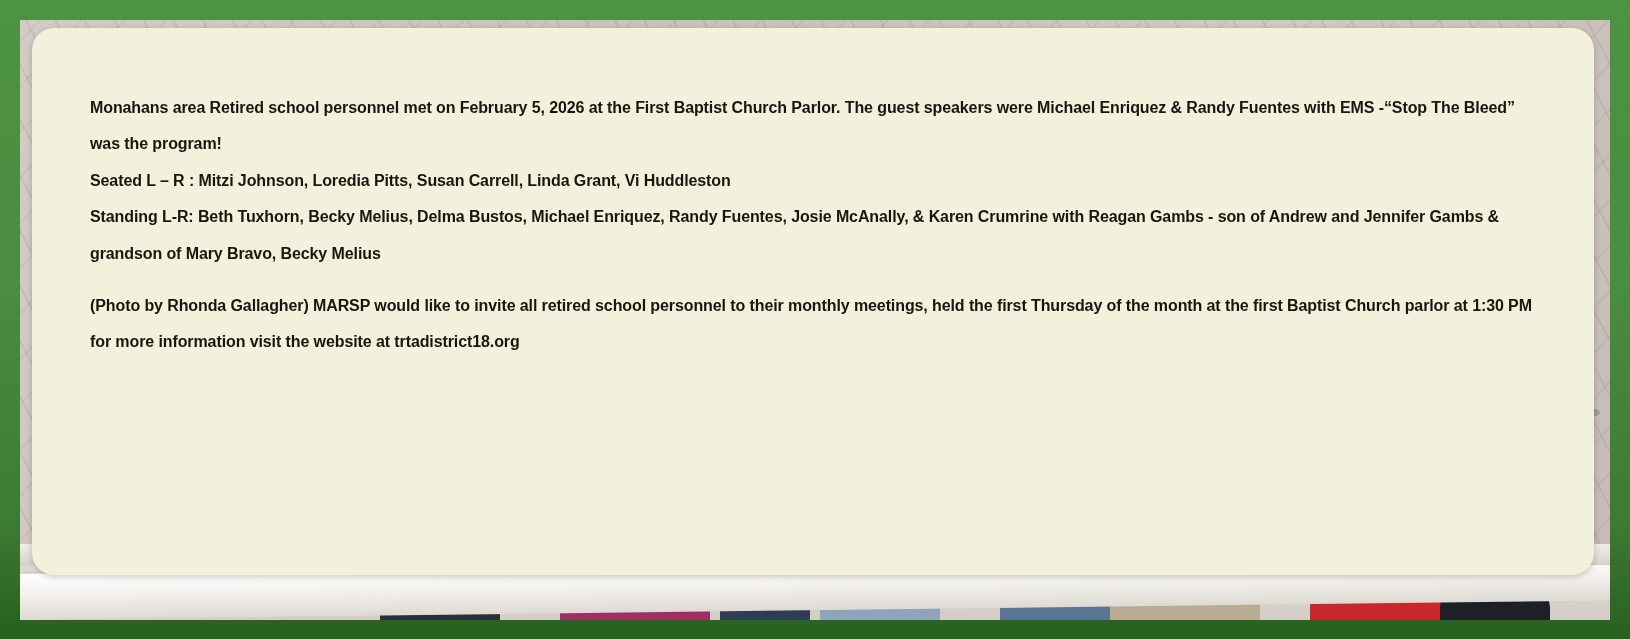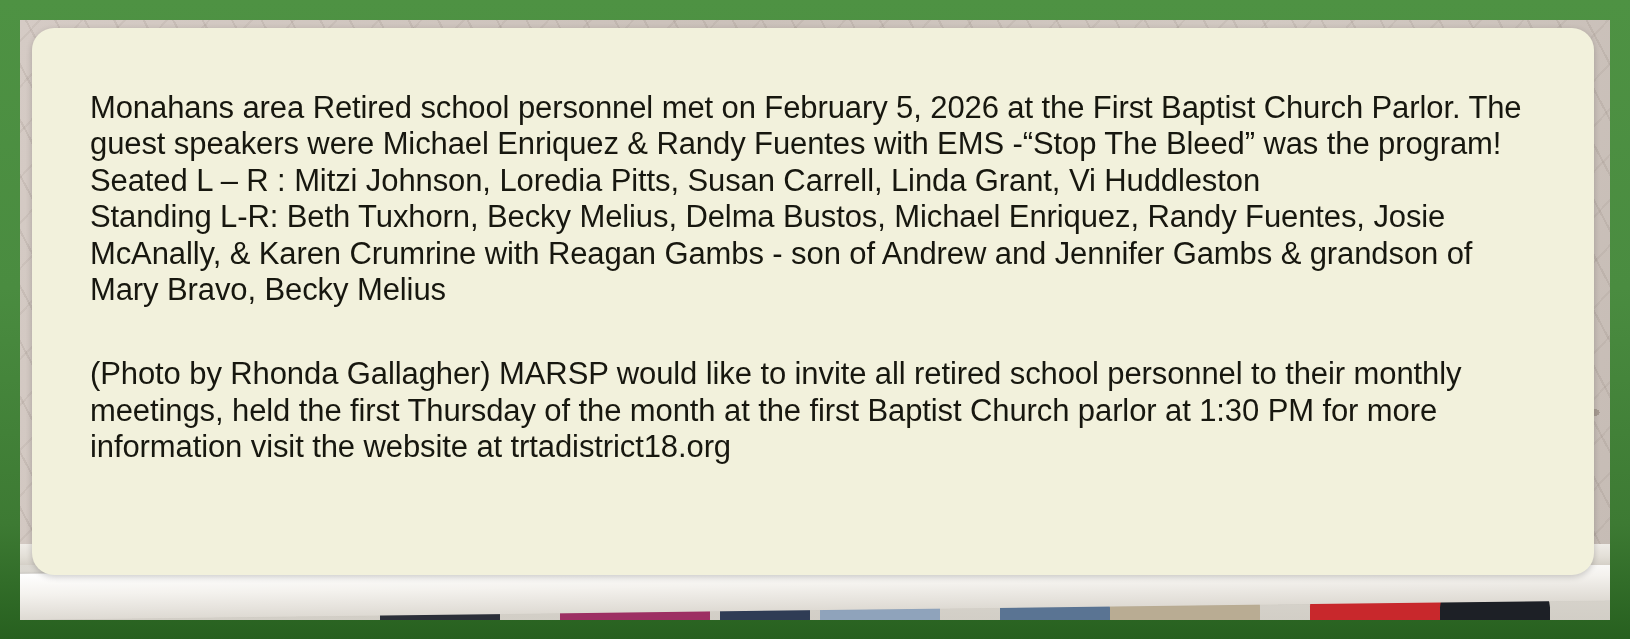--- a/index.html
+++ b/index.html
@@ -112,29 +112,29 @@
     border-radius: 22px;
     box-shadow: 0 2px 6px rgba(0,0,0,.20);
     box-sizing: border-box;
     padding: 62px 56px 0 58px;
     overflow: hidden;
   }
 
   .caption-text {
     color: #17170f;
     font-family: "Liberation Sans", sans-serif;
-    font-weight: normal;
-    font-size: 31px;
+    font-weight: bold;
+    font-size: 16px;
     line-height: 36.4px;
     letter-spacing: -0.1px;
     white-space: pre-wrap;
     margin: 0;
   }
   .caption-text + .caption-text {
-    margin-top: 48px;
+    margin-top: 16px;
   }
 </style>
 </head>
 <body>
 
 <div class="screenshot">
 
   <div class="green-frame"></div>
 
   <div class="photo">

